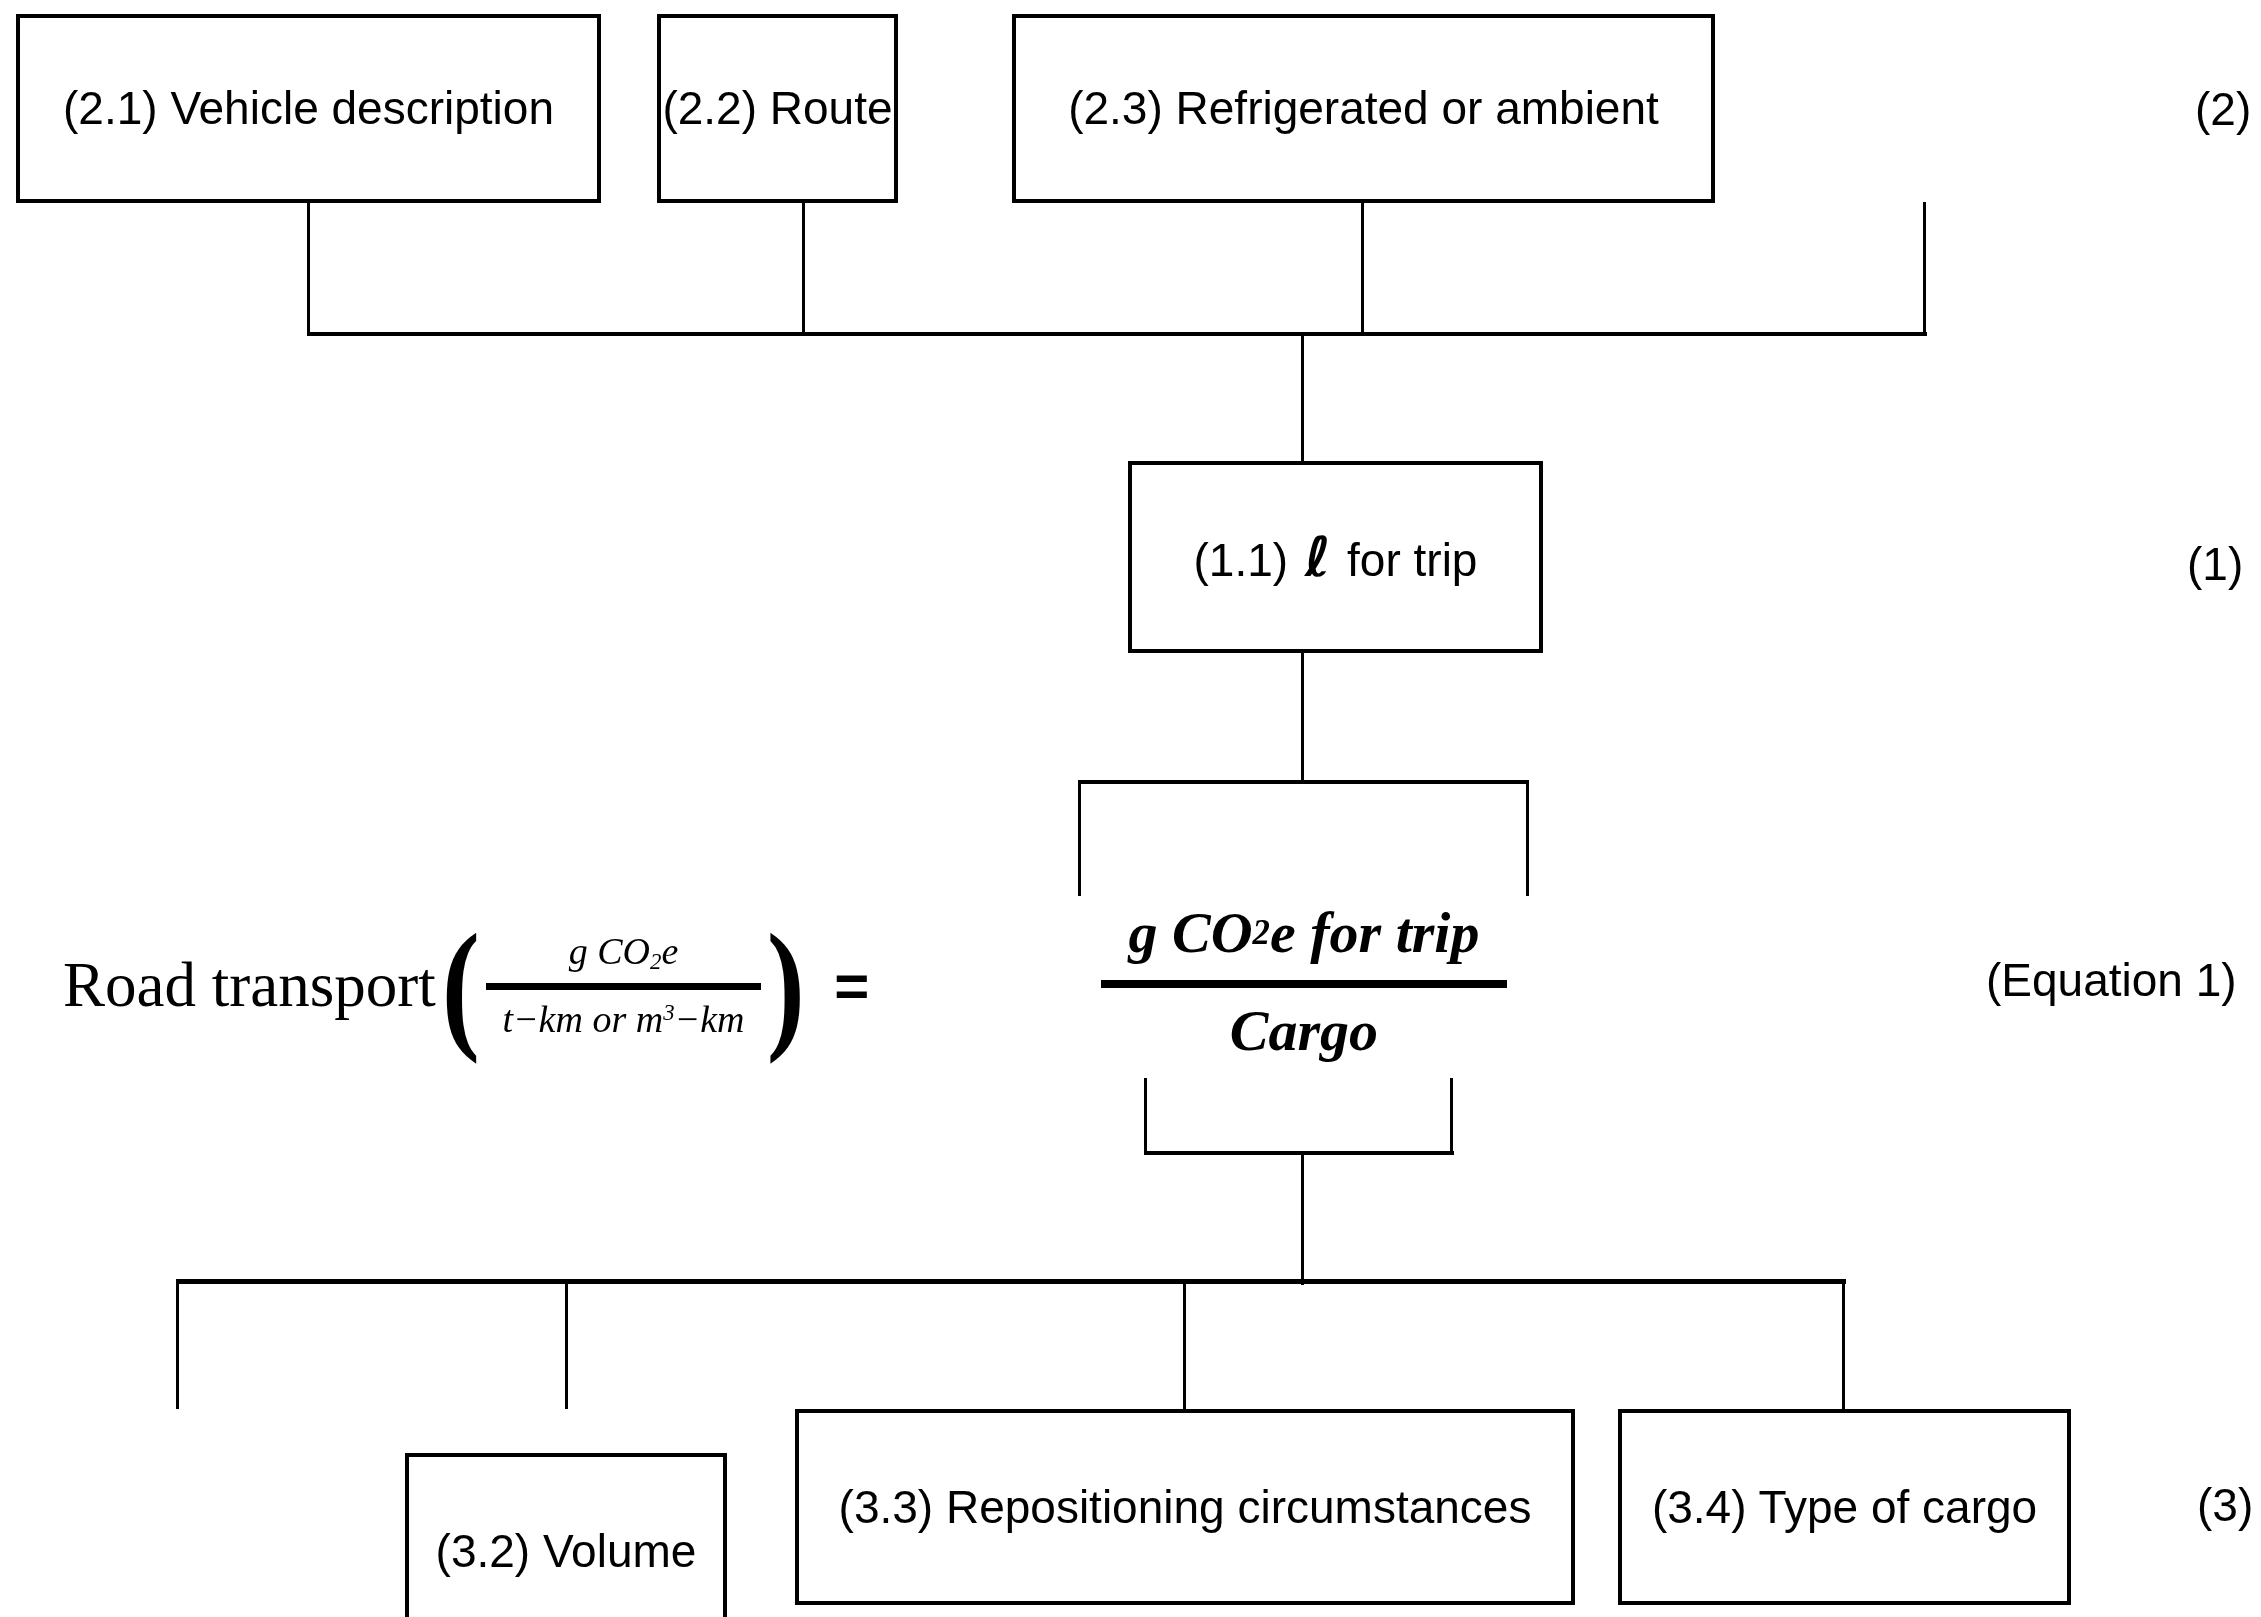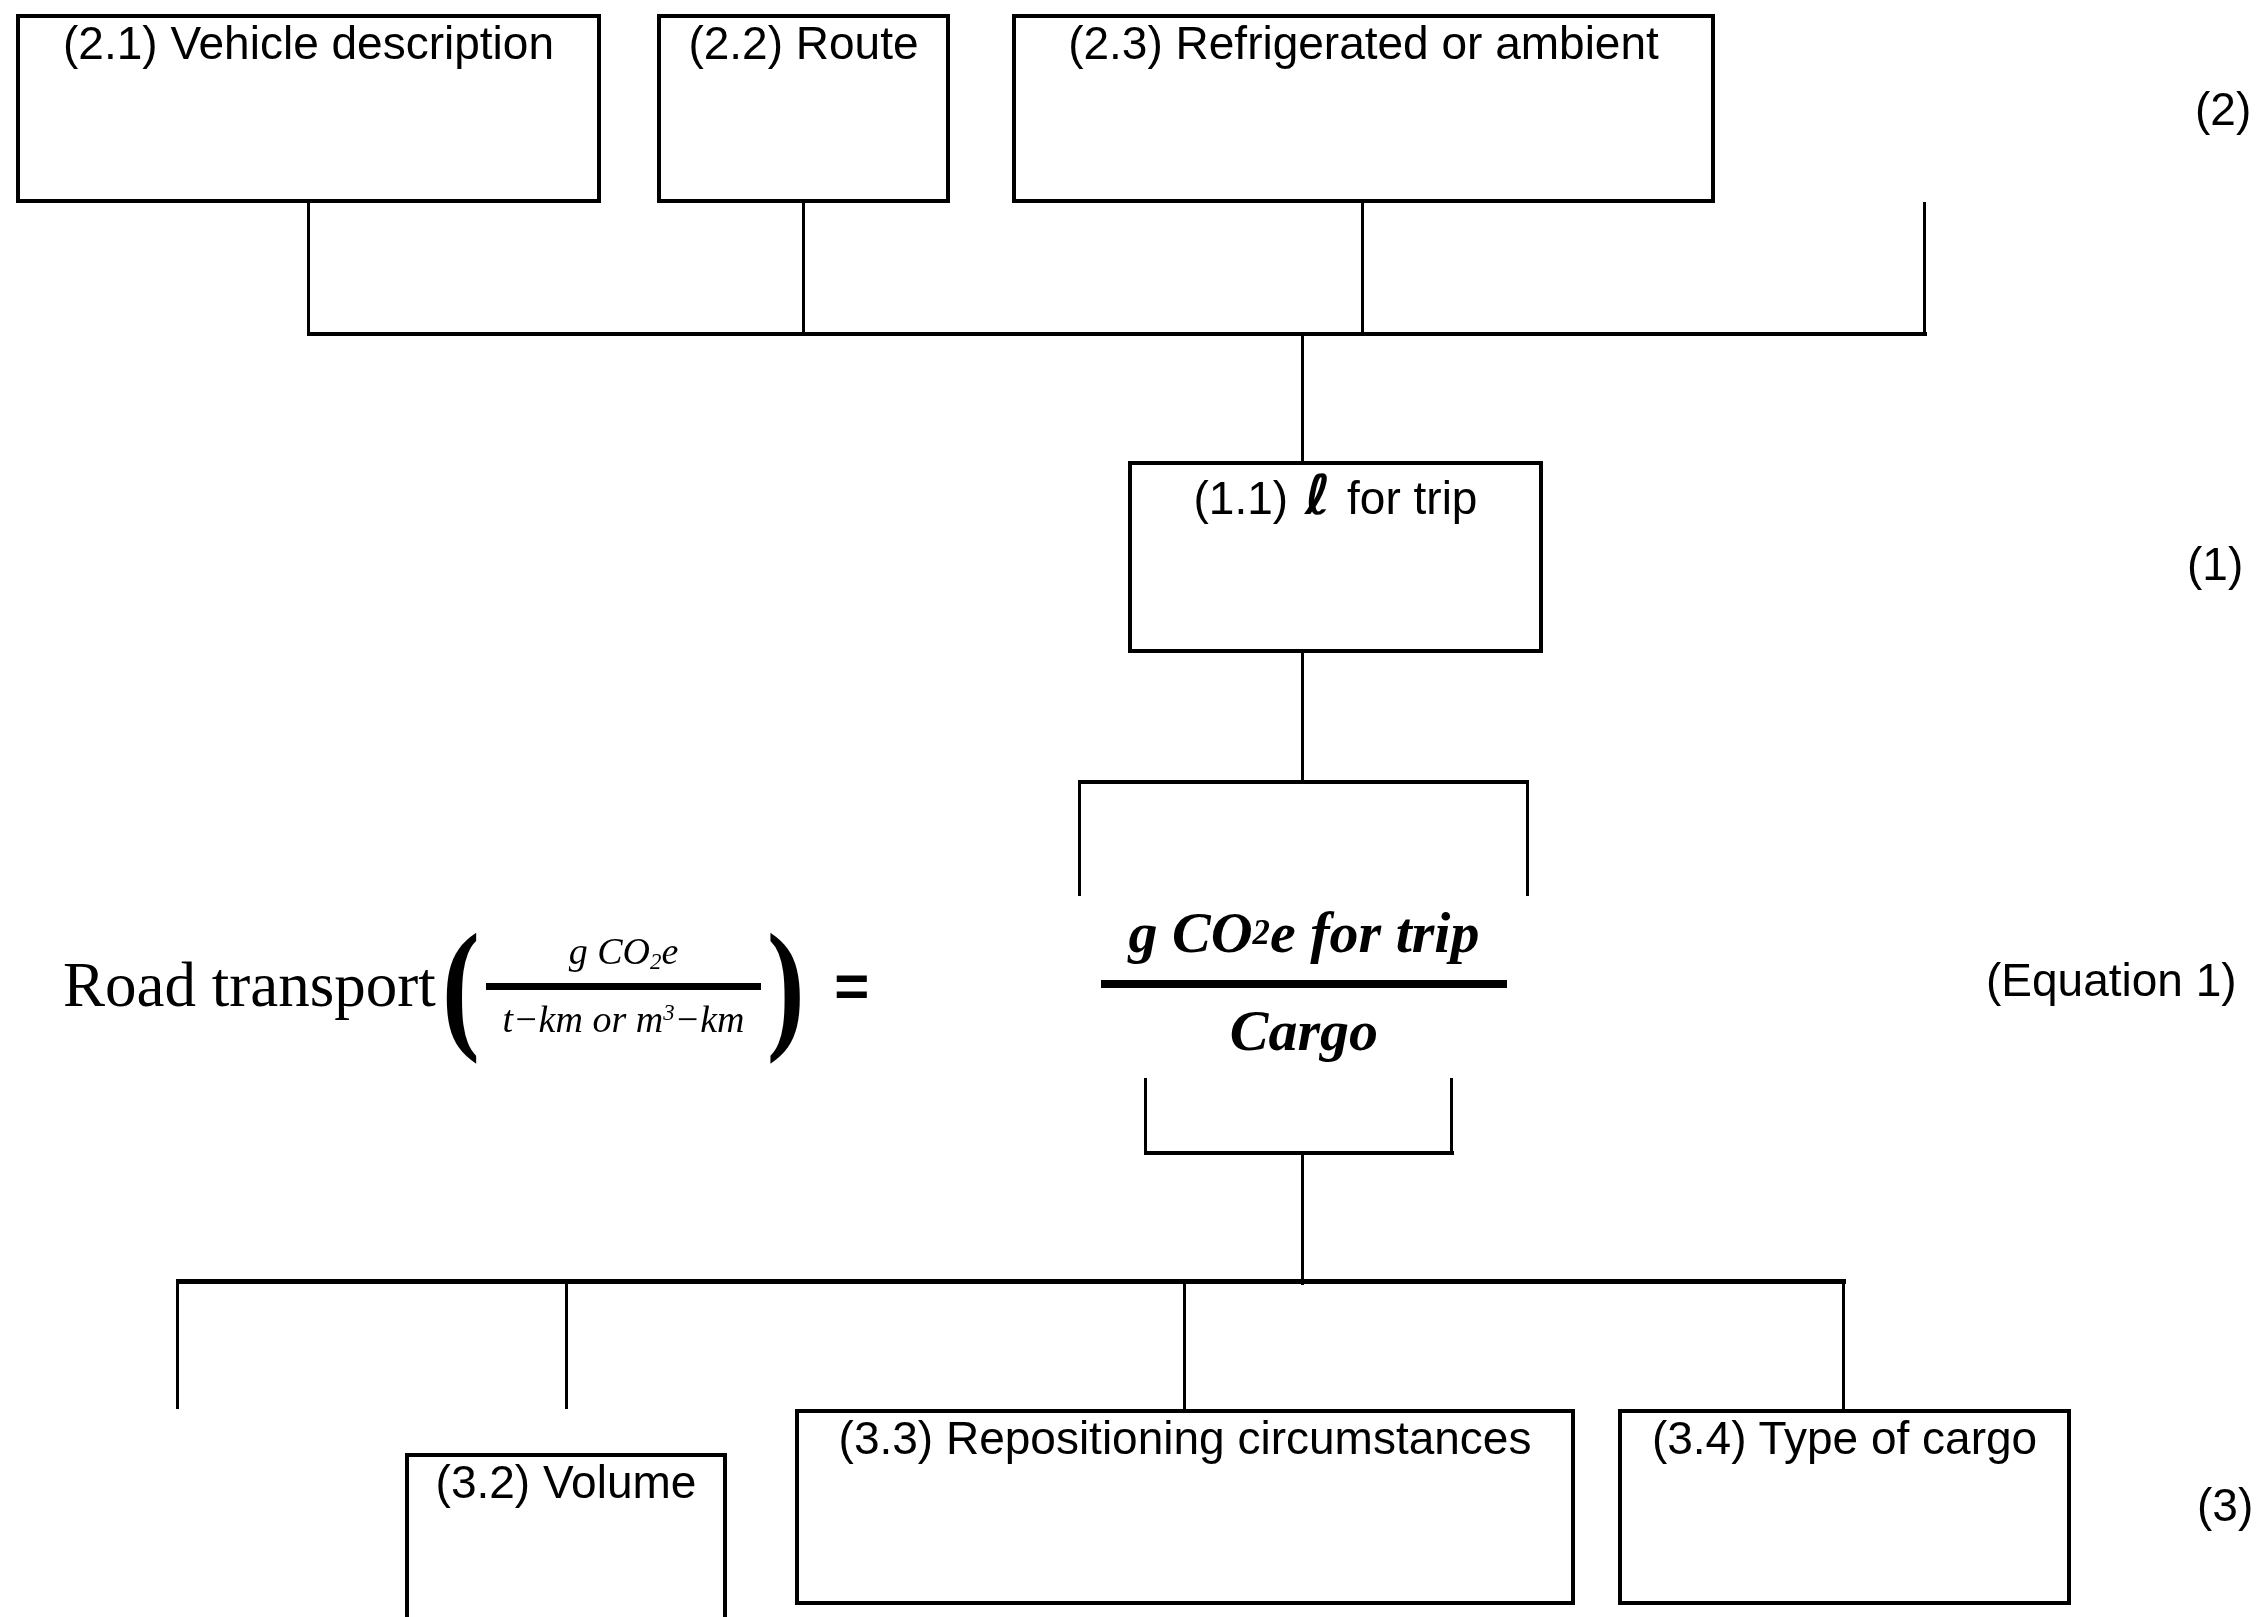--- a/index.html
+++ b/index.html
@@ -16,21 +16,21 @@
     color: #000000;
     overflow: hidden;
   }
   
   .box {
     position: absolute;
     box-sizing: border-box;
     border: 4.4px solid #000;
     background: #fff;
     display: flex;
-    align-items: flex-start;
+    align-items: center;
     justify-content: center;
     font-size: 46px;
     line-height: 1.1;
     white-space: nowrap;
     text-align: center;
   }
   
   .vline {
     position: absolute;
     width: 3.2px;
@@ -146,21 +146,21 @@
   }
 </style>
 </head>
 <body>
 
 <div class="canvas">
 
   <div class="box" style="left:16px; top:14px; width:585px; height:189px;">
     <span>(2.1) Vehicle description</span>
   </div>
-  <div class="box" style="left:657px; top:14px; width:293px; height:189px;">
+  <div class="box" style="left:657px; top:14px; width:241px; height:189px;">
     <span>(2.2) Route</span>
   </div>
   <div class="box" style="left:1012px; top:14px; width:703px; height:189px;">
     <span>(2.3) Refrigerated or ambient</span>
   </div>
   <div class="tag" style="left:2195px; top:86px;">(2)</div>
 
   <div class="vline" style="left:307px;  top:202px; height:134px;"></div>
   <div class="vline" style="left:802px; top:202px; height:134px;"></div>
   <div class="vline" style="left:1361px; top:202px; height:134px;"></div>

